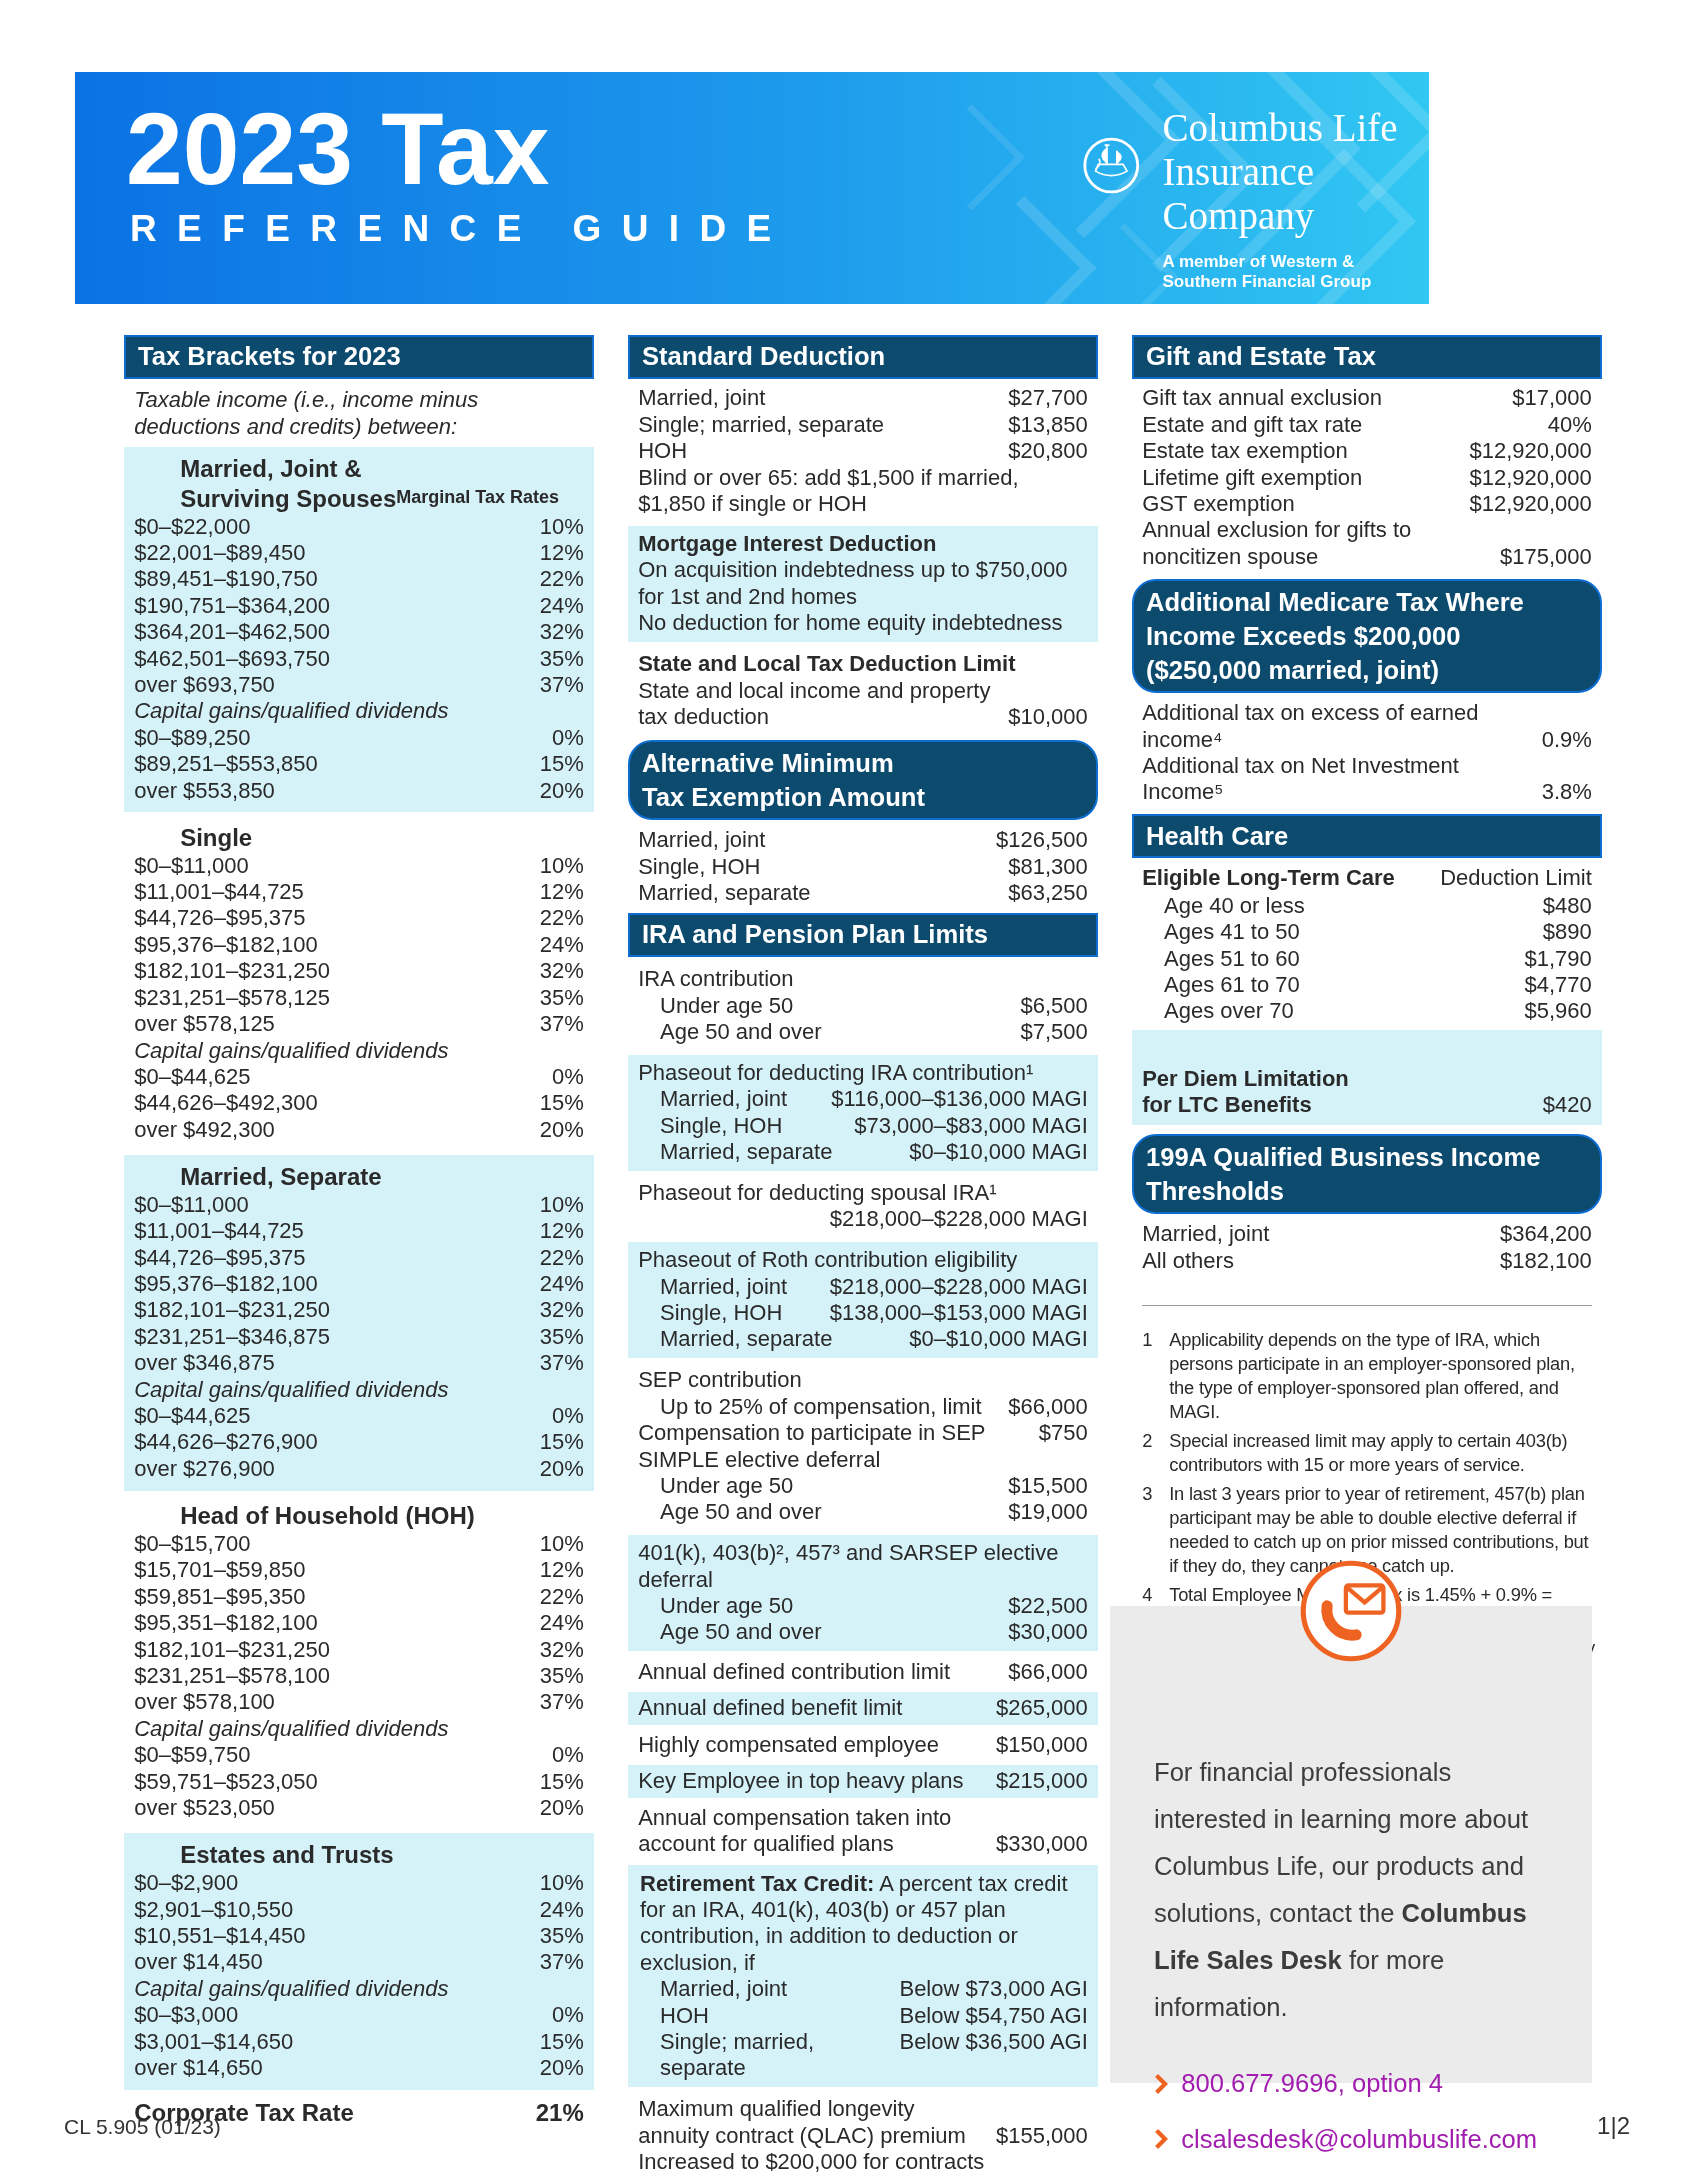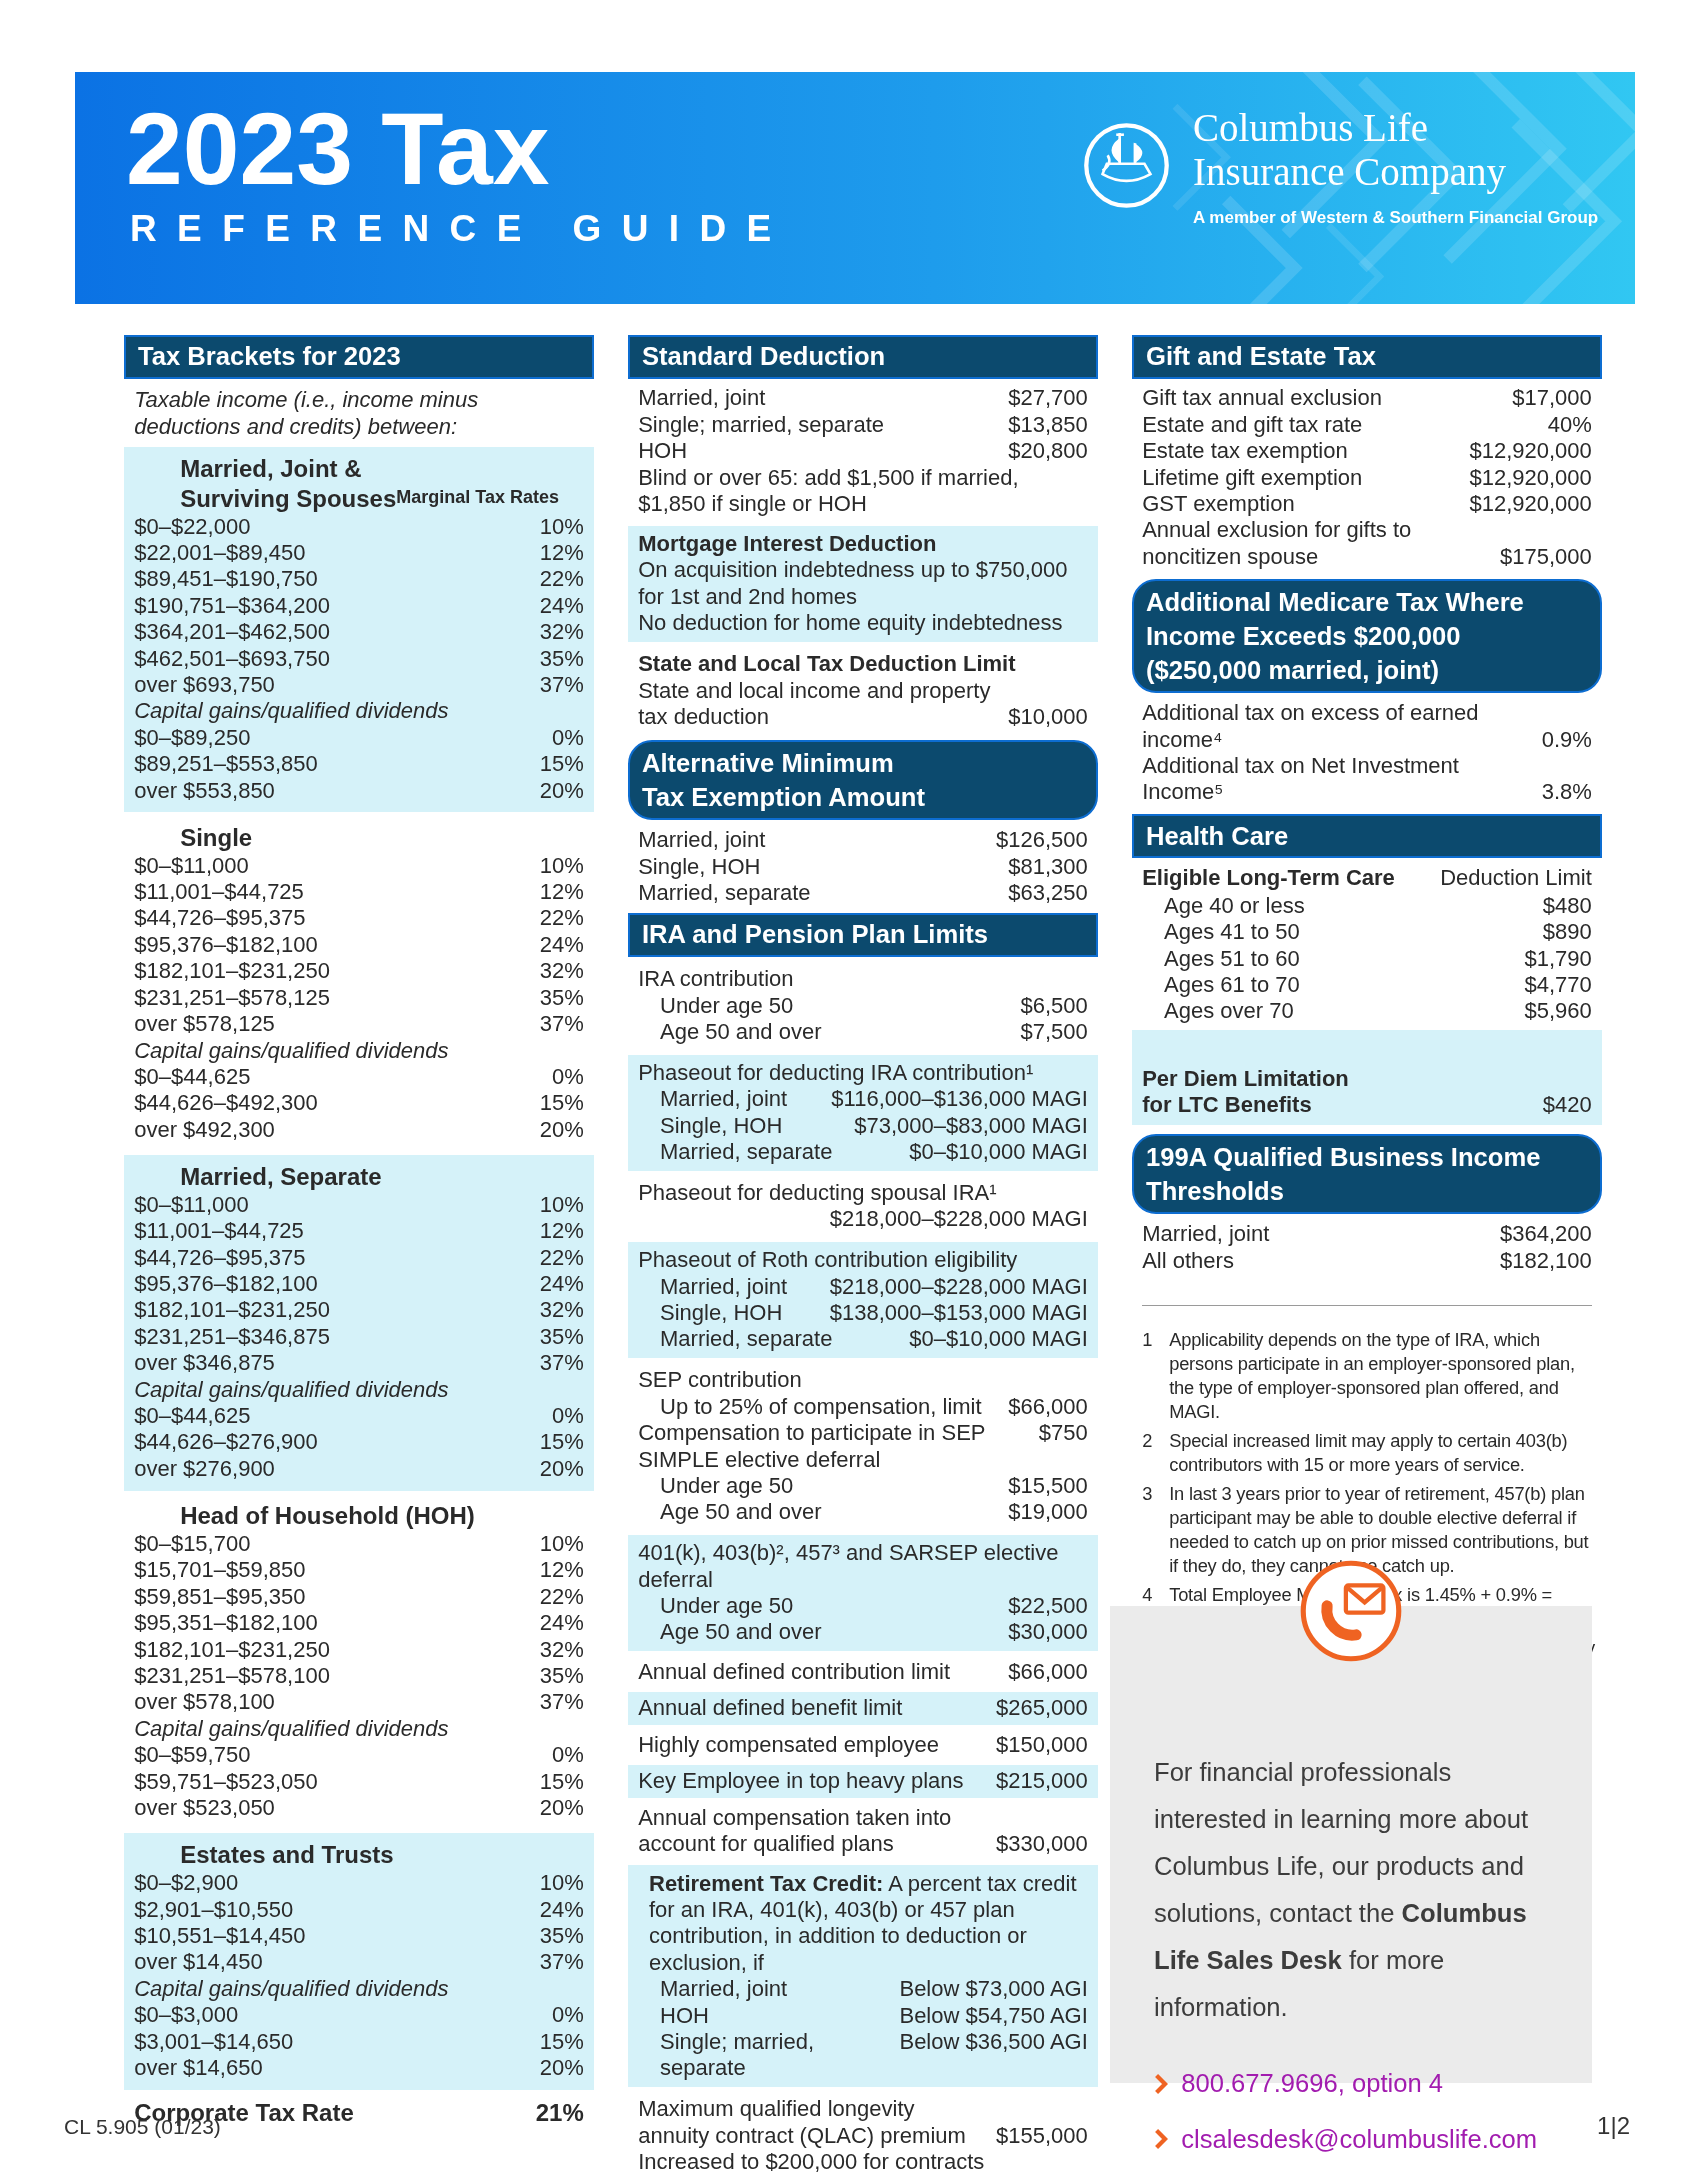--- a/index.html
+++ b/index.html
@@ -1,19 +1,19 @@
 <!DOCTYPE html>
 <html style="font-size:13.6px"><head>
 <meta charset="utf-8">
 <style>
   html,body{margin:0;padding:0;background:#fff;}
   .page{position:relative;width:1696px;height:2181px;background:#fff;overflow:hidden;
         font-family:"Liberation Sans","DejaVu Sans",sans-serif;color:#2a2a2a;}
   
-  .banner{position:absolute;left:75px;top:72px;width:1560px;height:232px;
+  .banner{position:absolute;left:75px;top:72px;width:1354px;height:232px;
           background:linear-gradient(90deg,#0b72e4 0%,#1e9cec 55%,#31c7f2 100%);overflow:hidden;}
   .banner-title{position:absolute;left:51px;top:24px;font-size:102px;font-weight:bold;color:#fff;line-height:1.05;}
   .banner-sub{position:absolute;left:55px;top:136px;font-size:37px;color:#fff;letter-spacing:20.4px;font-weight:700;}
   .chevrons{position:absolute;right:0;top:0;height:232px;}
   .logo-wrap{position:absolute;left:1007px;top:34px;display:flex;align-items:flex-start;}
   .logo-circle{margin-top:15.3px;}
   .brand-text{margin-left:22px;color:#fff;}
   .brand-name{font-family:"Liberation Serif","DejaVu Serif",serif;font-size:39px;line-height:44px;}
   .brand-tag{font-size:17px;margin-top:13.6px;font-weight:bold;}
   
@@ -34,21 +34,21 @@
   .group{padding:6.8px 0 8.5px 0;margin:0 0 3.4px 0;}
   .group-head{display:flex;justify-content:flex-start;align-items:flex-end;padding:0 10.2px;margin-left:46px;}
   .group-title{font-weight:bold;font-size:24px;line-height:30px;}
   .marginal{font-weight:bold;font-size:18px;white-space:nowrap;padding-bottom:3.4px;}
   .corp{display:flex;justify-content:space-between;font-weight:bold;font-size:24px;padding:3.4px 10.2px;margin-top:6.8px;}
   
   .note{padding:0 10.2px;}
   .shade-row{background:#d5f2f9;padding-top:3.4px;padding-bottom:3.4px;margin:3.4px 0;}
   .plain-row{padding-top:3.4px;padding-bottom:3.4px;margin:3.4px 0;}
   .rtc .row{align-items:flex-start;}
-  .rtc-lead{padding:0 21px;}
+  .rtc-lead{padding:0 12px;}
   .bar2{line-height:34px;border-radius:24px;}
   .hrule{border:0;border-top:1.7px solid #9a9a9a;margin:31px 10.2px 22px 10.2px;}
   .footnotes{padding:0 0 0 10.2px;font-size:18.3px;line-height:24px;letter-spacing:-0.2px;}
   .fn{display:flex;margin-bottom:5.1px;}
   .fn-n{width:27px;flex:none;}
   .fn-t{flex:1;}
   
   .ltc-head{display:flex;justify-content:space-between;padding:1.7px 10.2px;margin-top:5.1px;}
   .ltc-head .left{font-weight:bold;}
   .perdiem{display:flex;justify-content:space-between;align-items:flex-end;padding:6.8px 10.2px;margin-top:5.1px;}

